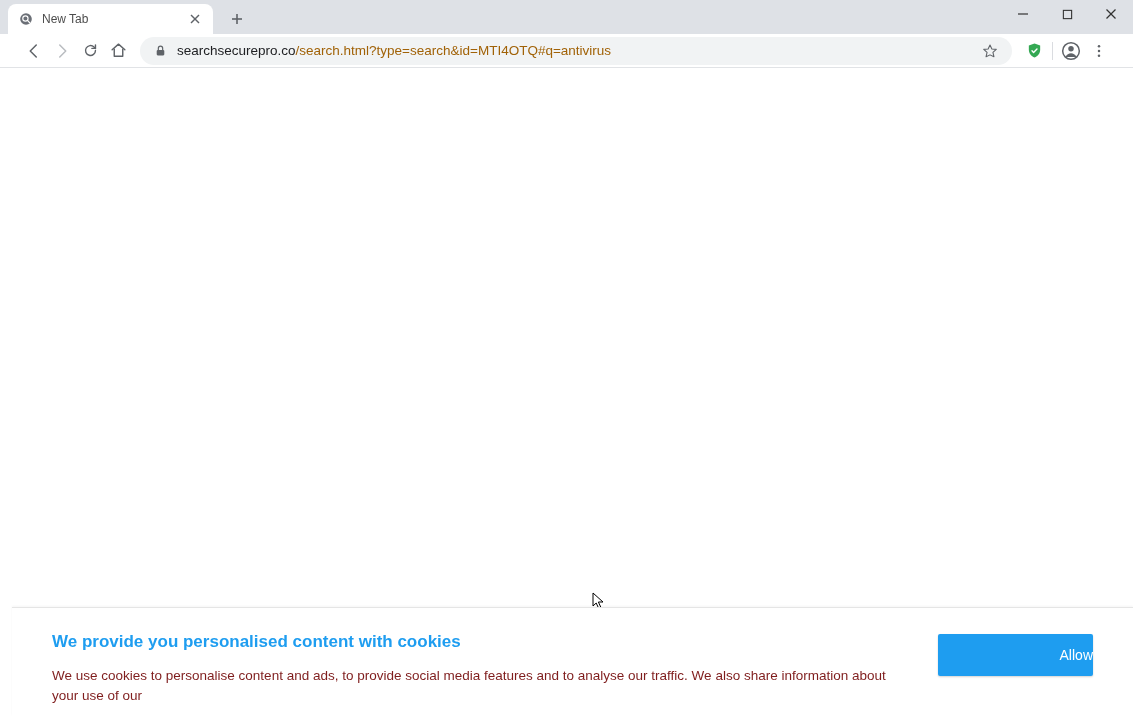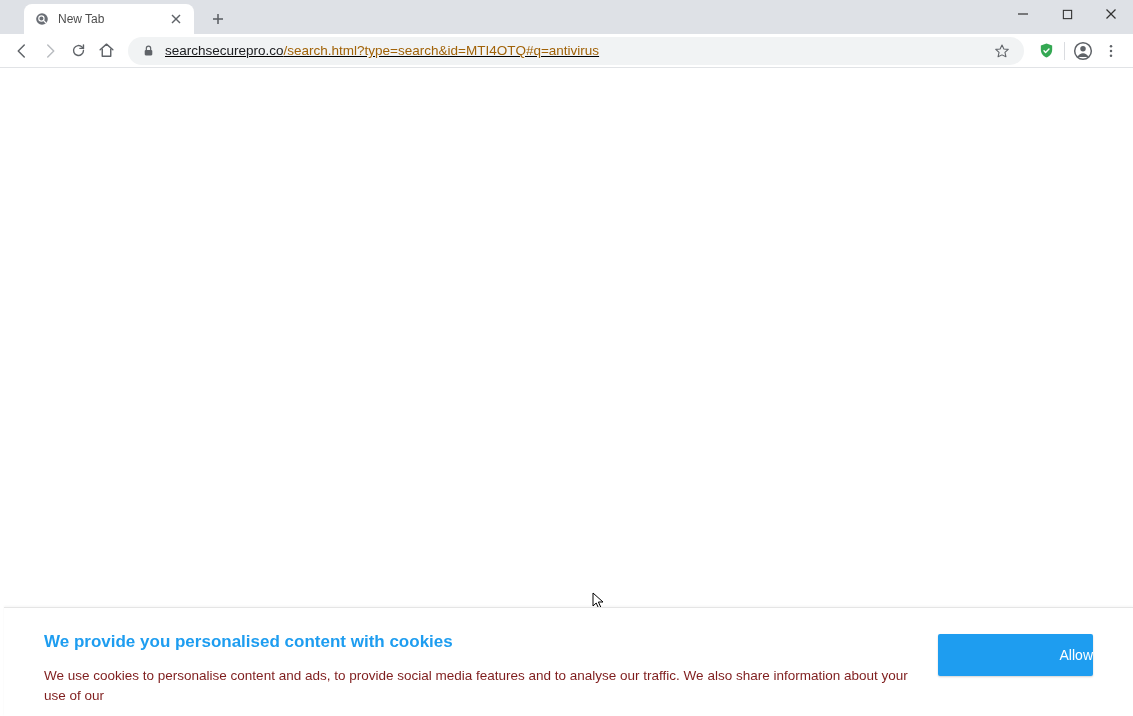--- a/index.html
+++ b/index.html
@@ -13,23 +13,23 @@
   }
   
   .tabstrip {
     height: 34px;
     background: #dee1e6;
     display: flex;
     align-items: flex-end;
     position: relative;
   }
   .tab {
-    margin-left: 24px;
+    margin-left: 8px;
     height: 30px;
-    width: 170px;
+    width: 205px;
     background: #ffffff;
     border-radius: 8px 8px 0 0;
     display: flex;
     align-items: center;
     padding: 0 10px;
     font-size: 12px;
     color: #4d4d4d;
     position: relative;
   }
   .favicon {
@@ -58,22 +58,21 @@
     display: flex; align-items: center; justify-content: center;
     color: #333; cursor: pointer;
   }
   
   .toolbar {
     height: 34px;
     background: #ffffff;
     border-bottom: 1px solid #e1e3e6;
     display: flex;
     align-items: center;
-    padding: 0 8px;
-    text-decoration: underline;
+    padding: 0 20px;
   }
   .nav-btn {
     width: 28px; height: 28px;
     display: flex; align-items: center; justify-content: center;
     color: #5f6368; cursor: pointer;
   }
   .nav-btn.disabled { color: #b9bcc0; cursor: default; }
   .omnibox {
     flex: 1;
     height: 28px;
@@ -112,21 +111,21 @@
   }
   .cursor {
     position: absolute;
     left: 592px; top: 524px;
     width: 14px; height: 18px;
     pointer-events: none;
   }
   
   .cookie-banner {
     position: absolute;
-    left: 4px; right: 0; bottom: 0;
+    left: 12px; right: 0; bottom: 0;
     border-top: 1px solid #e5e5e5;
     background: #ffffff;
     padding: 24px 40px 10px 40px;
     display: flex;
     align-items: flex-start;
     box-shadow: 0 -1px 2px rgba(0,0,0,0.04);
   }
   .cookie-text { flex: 1; padding-right: 24px; }
   .cookie-title {
     color: #1e9df0;

